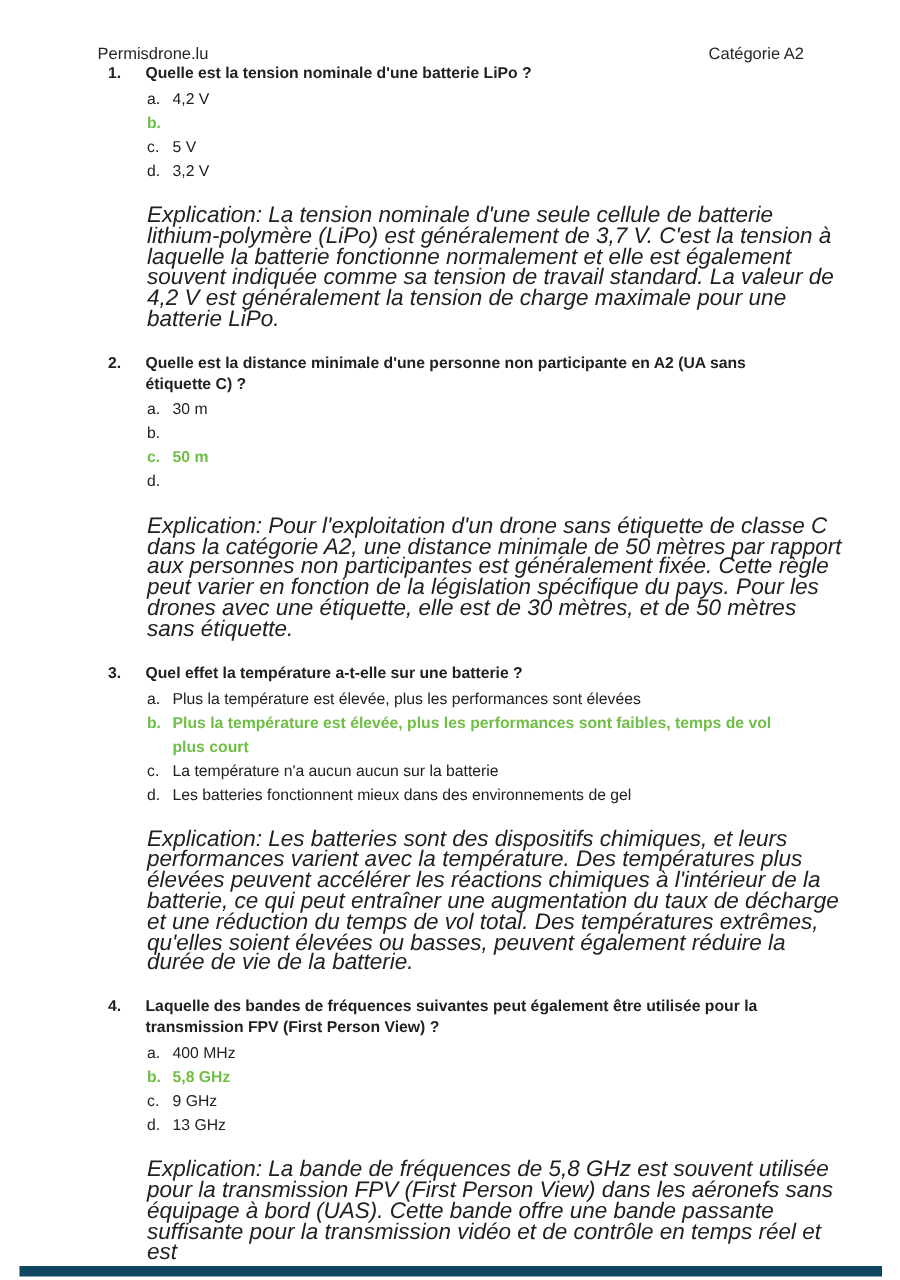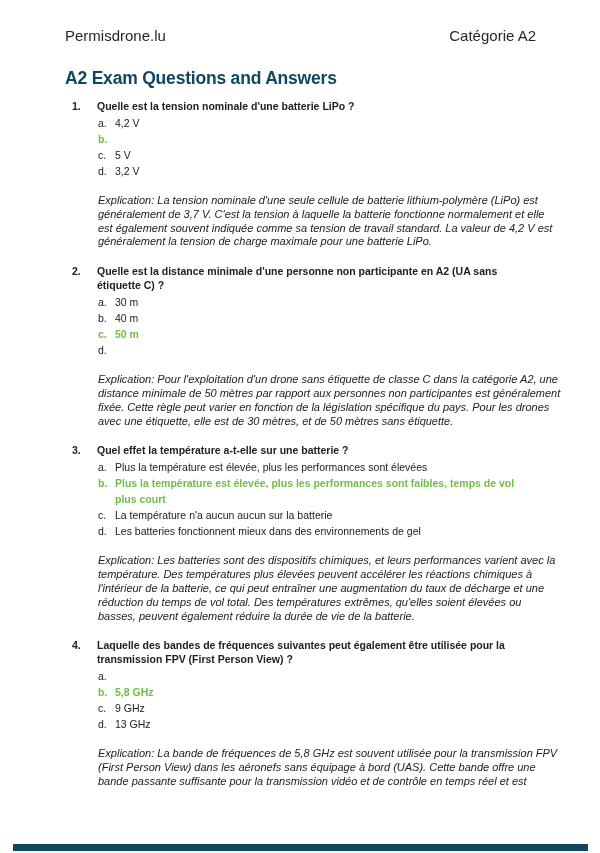--- a/index.html
+++ b/index.html
@@ -9,21 +9,21 @@
     font-family: "Liberation Sans", sans-serif;
     color: #212121;
     position: relative;
     overflow: hidden;
   }
   .page { padding: 30px 64px 0 65px; }
 
   .hdr {
     display: flex;
     justify-content: space-between;
-    font-size: 15px;
+    font-size: 11px;
     line-height: 12px;
     color: #262626;
   }
 
   .title {
     color: #0F4761;
     font-size: 17.5px;
     line-height: 22px;
     font-weight: bold;
     letter-spacing: -0.2px;
@@ -46,21 +46,21 @@
     display: flex;
     font-size: 10.5px;
     line-height: 16px;
   }
   .opt-letter { flex: none; width: 17px; margin-left: 33px; }
   .opt-text { flex: 1; }
   .option.correct { color: #6FBE45; font-weight: bold; }
 
   .explanation {
     font-style: italic;
-    font-size: 11px;
+    font-size: 15px;
     line-height: 13.8px;
     margin: 15px -26px 0 33px;
   }
 
   .footer-bar {
     position: absolute;
     left: 13px; right: 12px; bottom: 2px;
     height: 7px;
     background: #0F4761;
   }
@@ -68,21 +68,20 @@
 </head>
 <body>
 
 <div class="page">
 
   <div class="hdr">
     <span>Permisdrone.lu</span>
     <span>Catégorie A2</span>
   </div>
 
-  <div class="title">A2 Exam Questions and Answers</div>
 
   <div class="question">
     <div class="q-head">
       <span class="q-num">1.</span>
       <span class="q-text">Quelle est la tension nominale d'une batterie LiPo ?</span>
     </div>
     <div class="options">
       <div class="option">
         <span class="opt-letter">a.</span>
         <span class="opt-text">4,2 V</span>
@@ -107,21 +106,20 @@
       <span class="q-num">2.</span>
       <span class="q-text">Quelle est la distance minimale d'une personne non participante en A2 (UA sans étiquette C) ?</span>
     </div>
     <div class="options">
       <div class="option">
         <span class="opt-letter">a.</span>
         <span class="opt-text">30 m</span>
       </div>
       <div class="option">
         <span class="opt-letter">b.</span>
-        <span class="opt-text">40 m</span>
       </div>
       <div class="option correct">
         <span class="opt-letter">c.</span>
         <span class="opt-text">50 m</span>
       </div>
       <div class="option">
         <span class="opt-letter">d.</span>
       </div>
     </div>
     <div class="explanation">Explication: Pour l'exploitation d'un drone sans étiquette de classe C dans la catégorie A2, une distance minimale de 50 mètres par rapport aux personnes non participantes est généralement fixée. Cette règle peut varier en fonction de la législation spécifique du pays. Pour les drones avec une étiquette, elle est de 30 mètres, et de 50 mètres sans étiquette.</div>
@@ -154,20 +152,21 @@
   </div>
 
   <div class="question">
     <div class="q-head">
       <span class="q-num">4.</span>
       <span class="q-text">Laquelle des bandes de fréquences suivantes peut également être utilisée pour la transmission FPV (First Person View) ?</span>
     </div>
     <div class="options">
       <div class="option">
         <span class="opt-letter">a.</span>
+        <span class="opt-text">400 MHz</span>
       </div>
       <div class="option correct">
         <span class="opt-letter">b.</span>
         <span class="opt-text">5,8 GHz</span>
       </div>
       <div class="option">
         <span class="opt-letter">c.</span>
         <span class="opt-text">9 GHz</span>
       </div>
       <div class="option">

